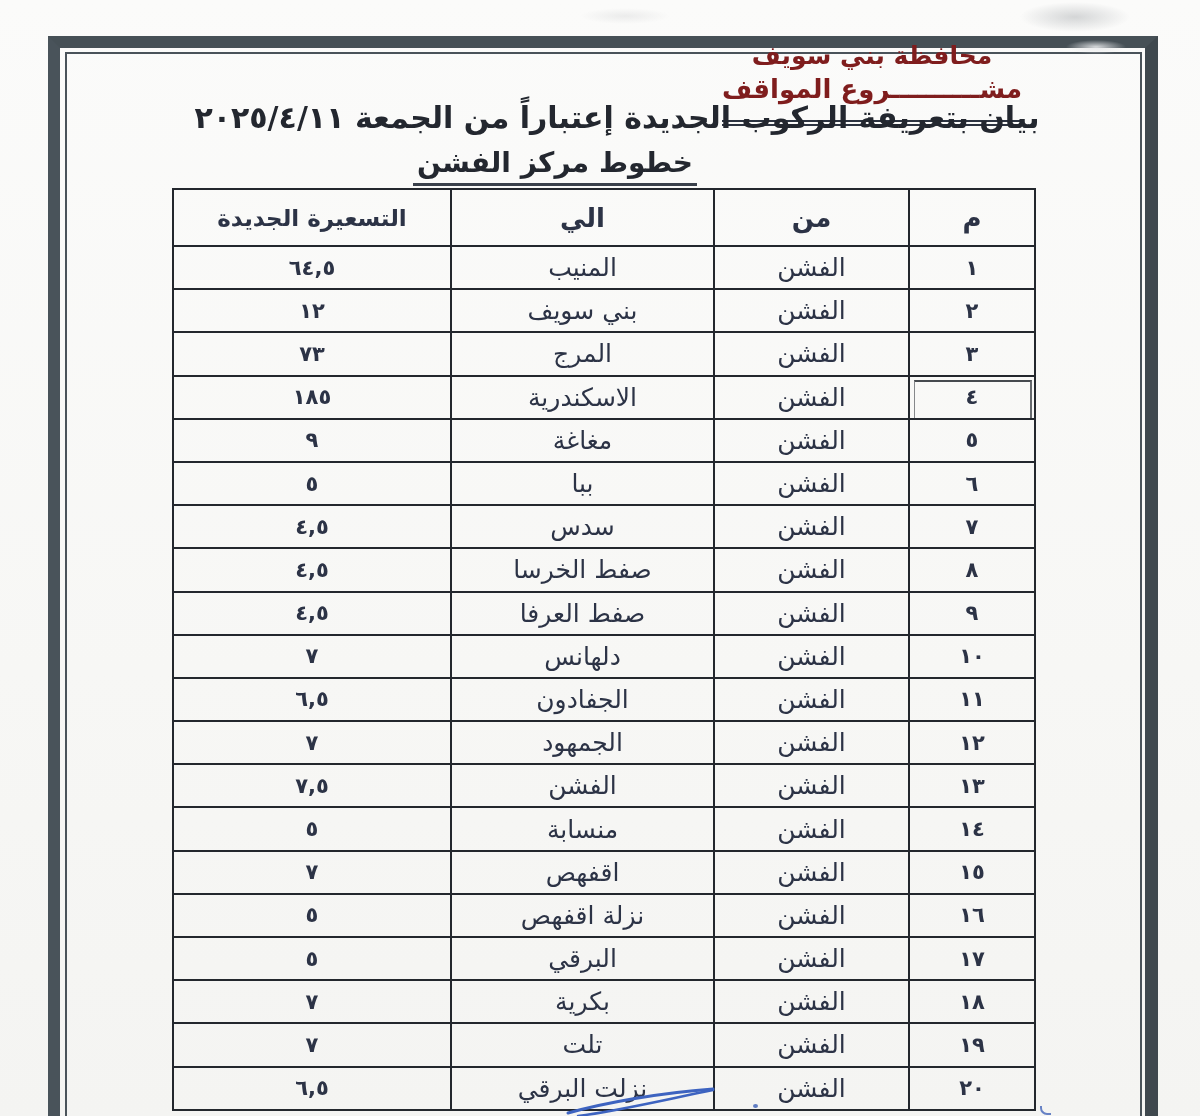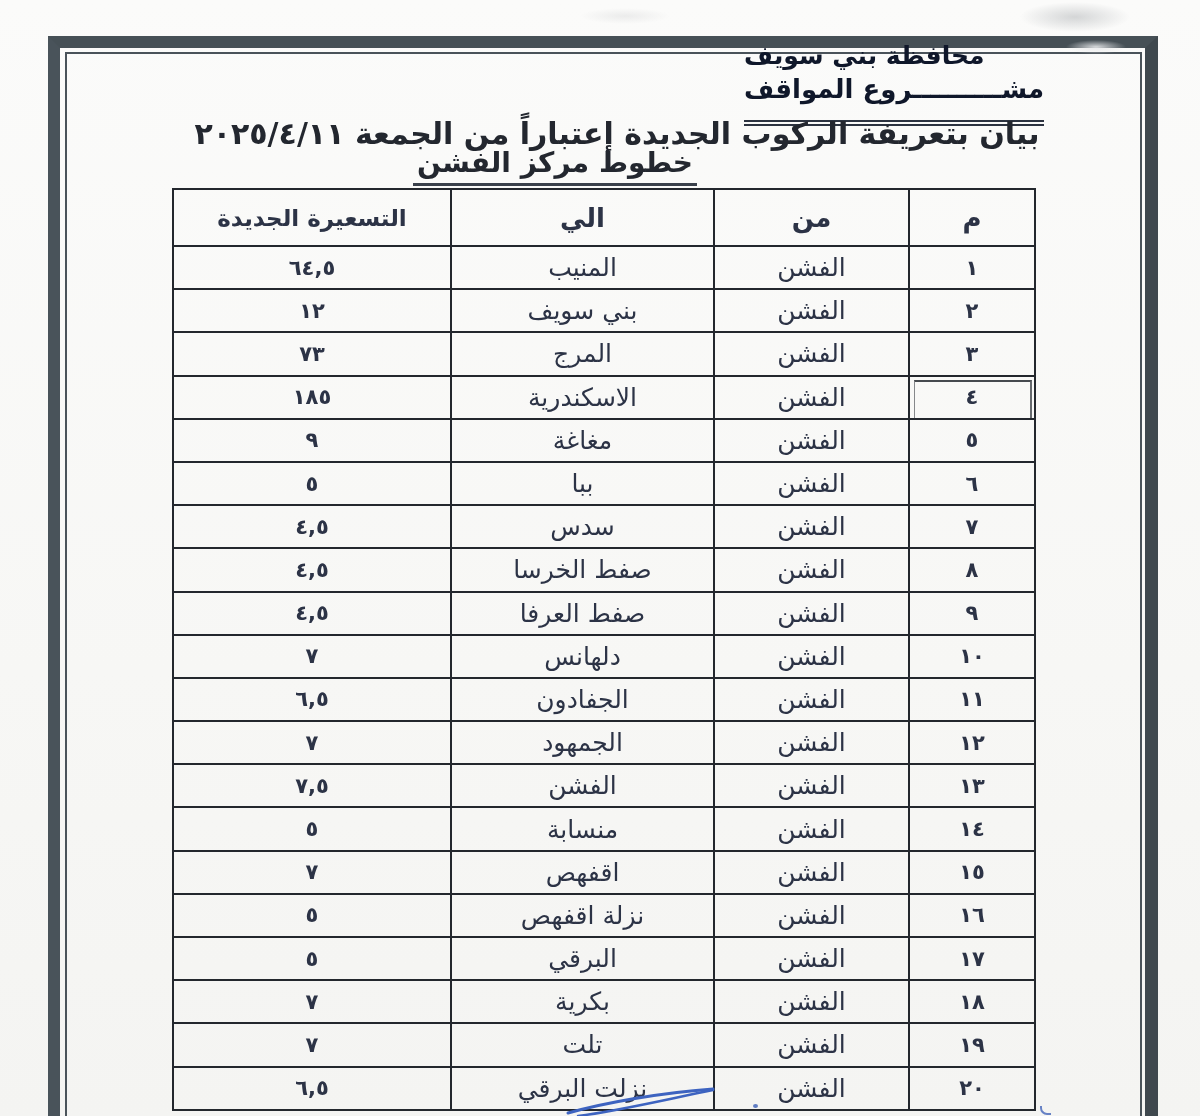--- a/index.html
+++ b/index.html
@@ -20,32 +20,32 @@
   .frame-outer{
     position:absolute;left:48px;top:36px;width:1110px;height:1200px;box-sizing:border-box;
     border-left:12px solid #49535a;border-top:12px solid #465056;border-right:13px solid #3f484e;
   }
   .frame-inner{
     position:absolute;left:65px;top:52px;width:1077px;height:1200px;box-sizing:border-box;
     border-left:2px solid #4a535a;border-top:2px solid #4a535a;border-right:2px solid #4a535a;
   }
 
   .org-block{
-    position:absolute;right:156px;top:40px;text-align:left;direction:rtl;color:#0f172a;
+    position:absolute;right:178px;top:40px;text-align:center;direction:rtl;color:#7f1d1d;
   }
   .org-line1{font-size:25px;font-weight:bold;line-height:32px;}
   .org-line2{
     display:inline-block;font-size:26px;font-weight:bold;line-height:30px;
     border-bottom:6px double #2c3340;padding-bottom:16px;margin-top:2px;
   }
 
   .doc-title{
     position:absolute;top:100px;left:0;width:1200px;box-sizing:border-box;padding-left:34px;
     text-align:center;direction:rtl;
-    font-size:30px;font-weight:800;color:#23272f;letter-spacing:-.5px;margin-top:16px;
+    font-size:30px;font-weight:800;color:#23272f;letter-spacing:-.5px;
   }
   .doc-subtitle-wrap{position:absolute;top:146px;left:0;width:1100px;text-align:center;padding-left:10px;box-sizing:border-box;}
   .doc-subtitle{
     display:inline-block;direction:rtl;font-size:28px;font-weight:800;color:#23272f;
     border-bottom:3px solid #3a414b;padding:0 4px 4px;
   }
 
   
   table.fares{
     position:absolute;left:172px;top:188px;width:862px;table-layout:fixed;

